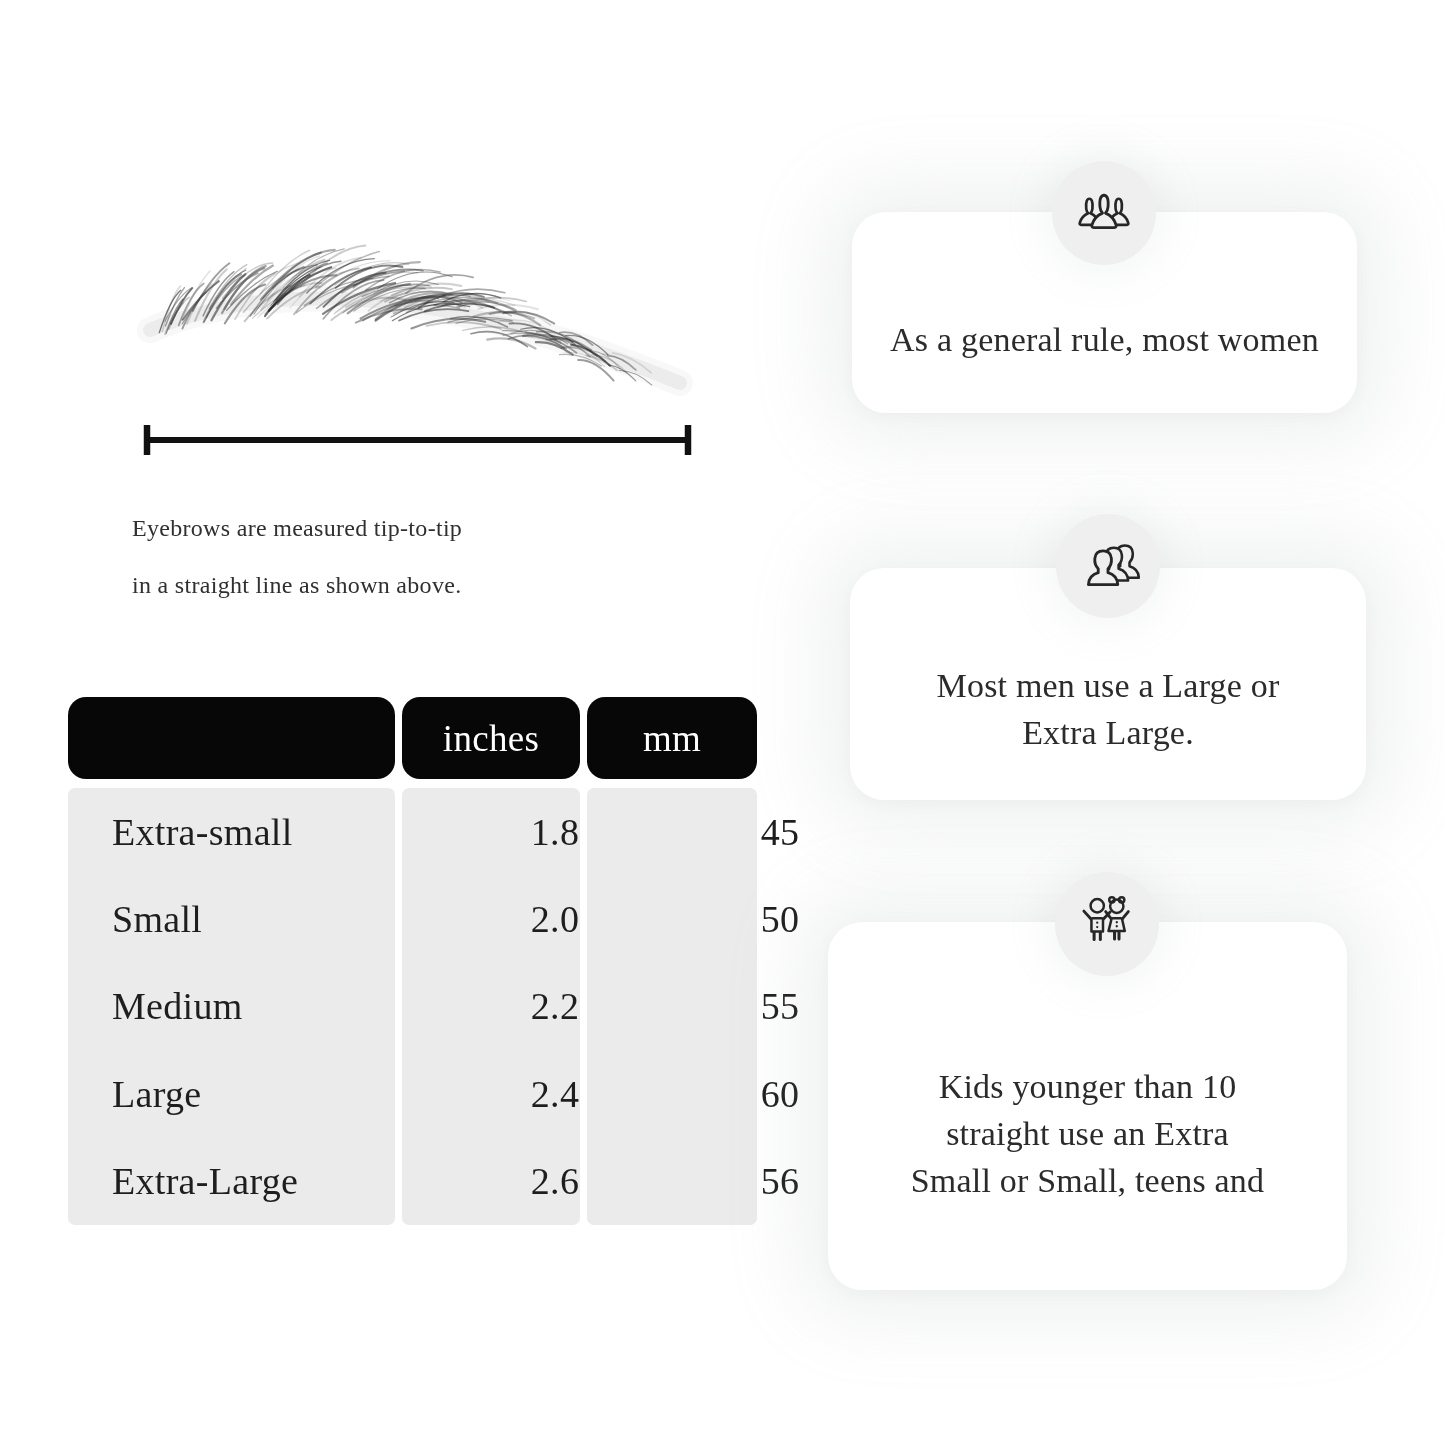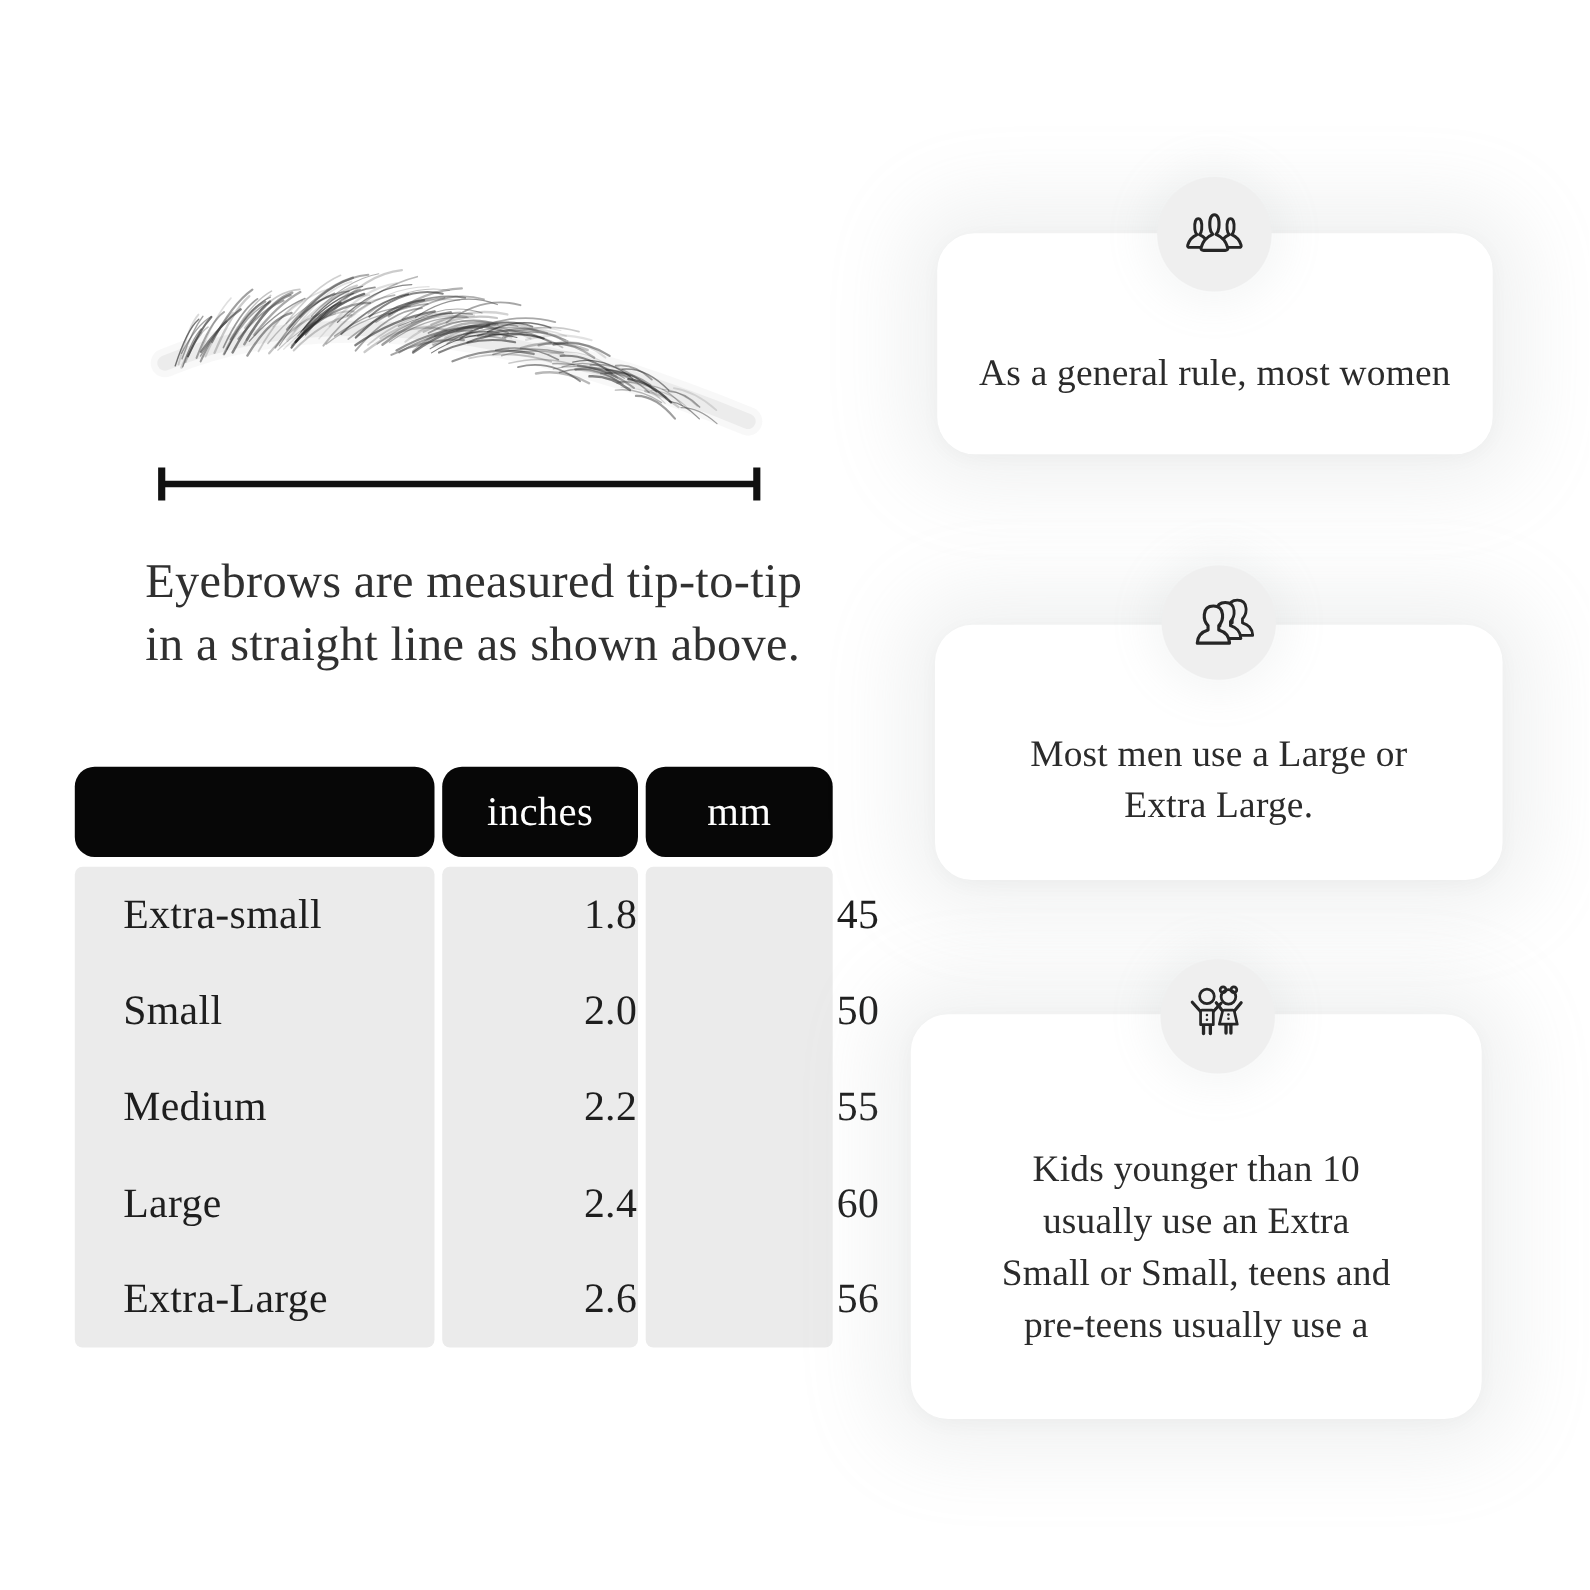--- a/index.html
+++ b/index.html
@@ -10,21 +10,21 @@
   }
   *{margin:0;padding:0;box-sizing:border-box;}
   html,body{background:#fff;}
   body{font-family:"Liberation Serif","DejaVu Serif",serif;}
   .canvas{position:relative;width:1445px;height:1445px;background:var(--page-bg);overflow:hidden;}
 
   
   .brow-wrap{position:absolute;left:95px;top:235px;width:620px;height:180px;}
   .measure{position:absolute;left:130px;top:420px;width:580px;height:40px;}
   .caption{position:absolute;left:132px;top:500px;width:660px;
-           font-size:44px;line-height:57px;letter-spacing:.3px;color:var(--caption-text);}
+           font-size:24px;line-height:57px;letter-spacing:.3px;color:var(--caption-text);}
 
   
   .size-table{position:absolute;left:68px;top:697px;width:689px;height:528px;
               font-size:38px;color:var(--table-text);letter-spacing:.3px;}
   .thead-cell{position:absolute;top:0;height:82px;background:var(--table-header-bg);
               border-radius:18px;display:flex;align-items:center;justify-content:center;
               color:var(--table-header-text);font-size:37px;}
   .hc1{left:0;width:327px;} .hc2{left:334px;width:178px;} .hc3{left:519px;width:170px;}
   .bodycol{position:absolute;top:91px;height:437px;background:var(--table-body-bg);border-radius:7px;}
   .table-rows{position:absolute;left:0;top:91px;width:689px;height:437px;
@@ -313,23 +313,22 @@
     <svg viewBox="0 0 72 72">
       <path class="ifill" stroke-width="3" transform="translate(26,-5) scale(0.95)" d="M14,57 q0.5,-10.5 11,-13.5 l0,-4.5 q-4.5,-4.5 -3.8,-11.5 q0.8,-8.5 9.3,-8.5 q8.5,0 9.3,8.5 q0.7,7 -3.8,11.5 l0,4.5 q10.5,3 11,13.5 z"></path>
       <path class="ifill" stroke-width="3" transform="translate(13,-3) scale(0.97)" d="M14,57 q0.5,-10.5 11,-13.5 l0,-4.5 q-4.5,-4.5 -3.8,-11.5 q0.8,-8.5 9.3,-8.5 q8.5,0 9.3,8.5 q0.7,7 -3.8,11.5 l0,4.5 q10.5,3 11,13.5 z"></path>
       <path class="ifill" stroke-width="3.2" d="M14,57 q0.5,-10.5 11,-13.5 l0,-4.5 q-4.5,-4.5 -3.8,-11.5 q0.8,-8.5 9.3,-8.5 q8.5,0 9.3,8.5 q0.7,7 -3.8,11.5 l0,4.5 q10.5,3 11,13.5 z"></path>
     </svg>
   </div>
 
   <div class="card card3">
     <div class="card-text">
       <span>Kids younger than 10</span>
-      <span>usually use an Extra</span>
+      <span>straight use an Extra</span>
       <span>Small or Small, teens and</span>
-      <span>pre-teens usually use a</span>
     </div>
   </div>
   <div class="icon-circle ic3">
     <svg viewBox="0 0 72 72">
 
       <circle class="iline" stroke-width="2.8" cx="25" cy="15.5" r="7.5"></circle>
       <path class="iline" stroke-width="3.2" d="M18.5,31 L10,21.5"></path>
       <path class="iline" stroke-width="3.2" d="M31.5,31 L39.5,22.5"></path>
       <path class="ifill" stroke-width="2.8" d="M20,29.5 h10 q1.5,0 1.5,1.5 v13.5 h-13 v-13.5 q0,-1.5 1.5,-1.5 z"></path>
       <path class="iline" stroke-width="3.4" d="M21.5,45.5 v8"></path>

